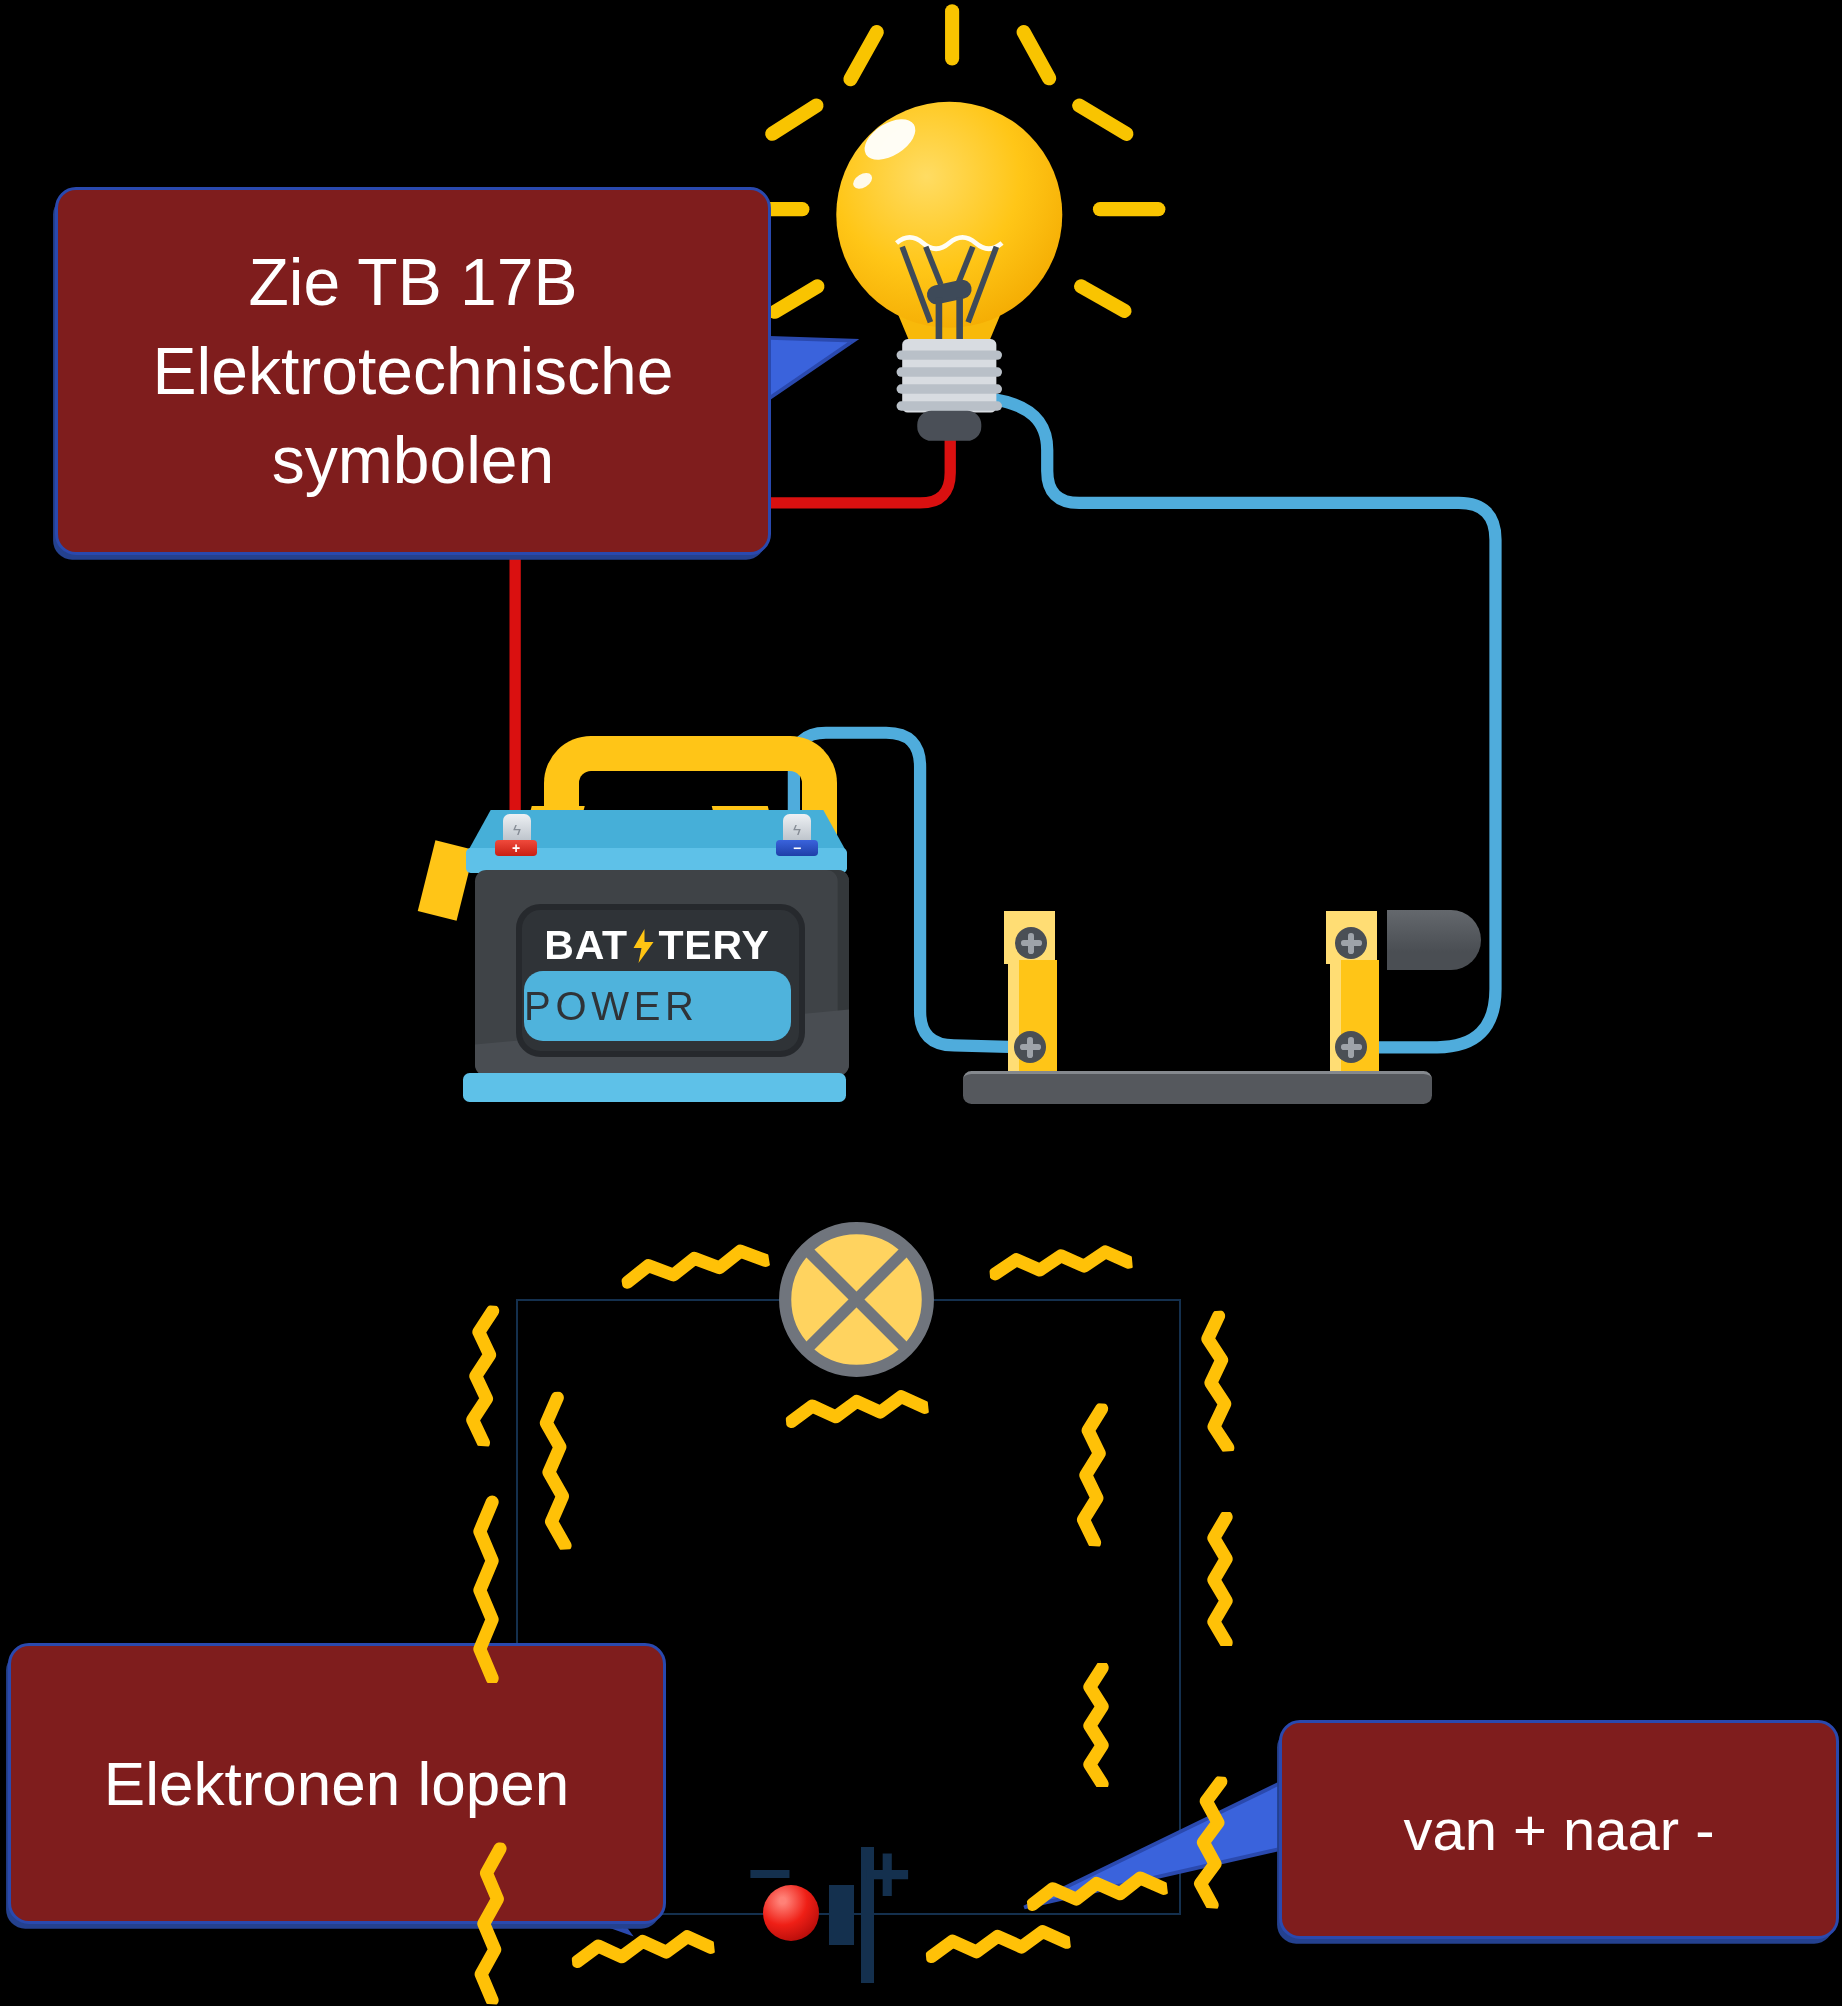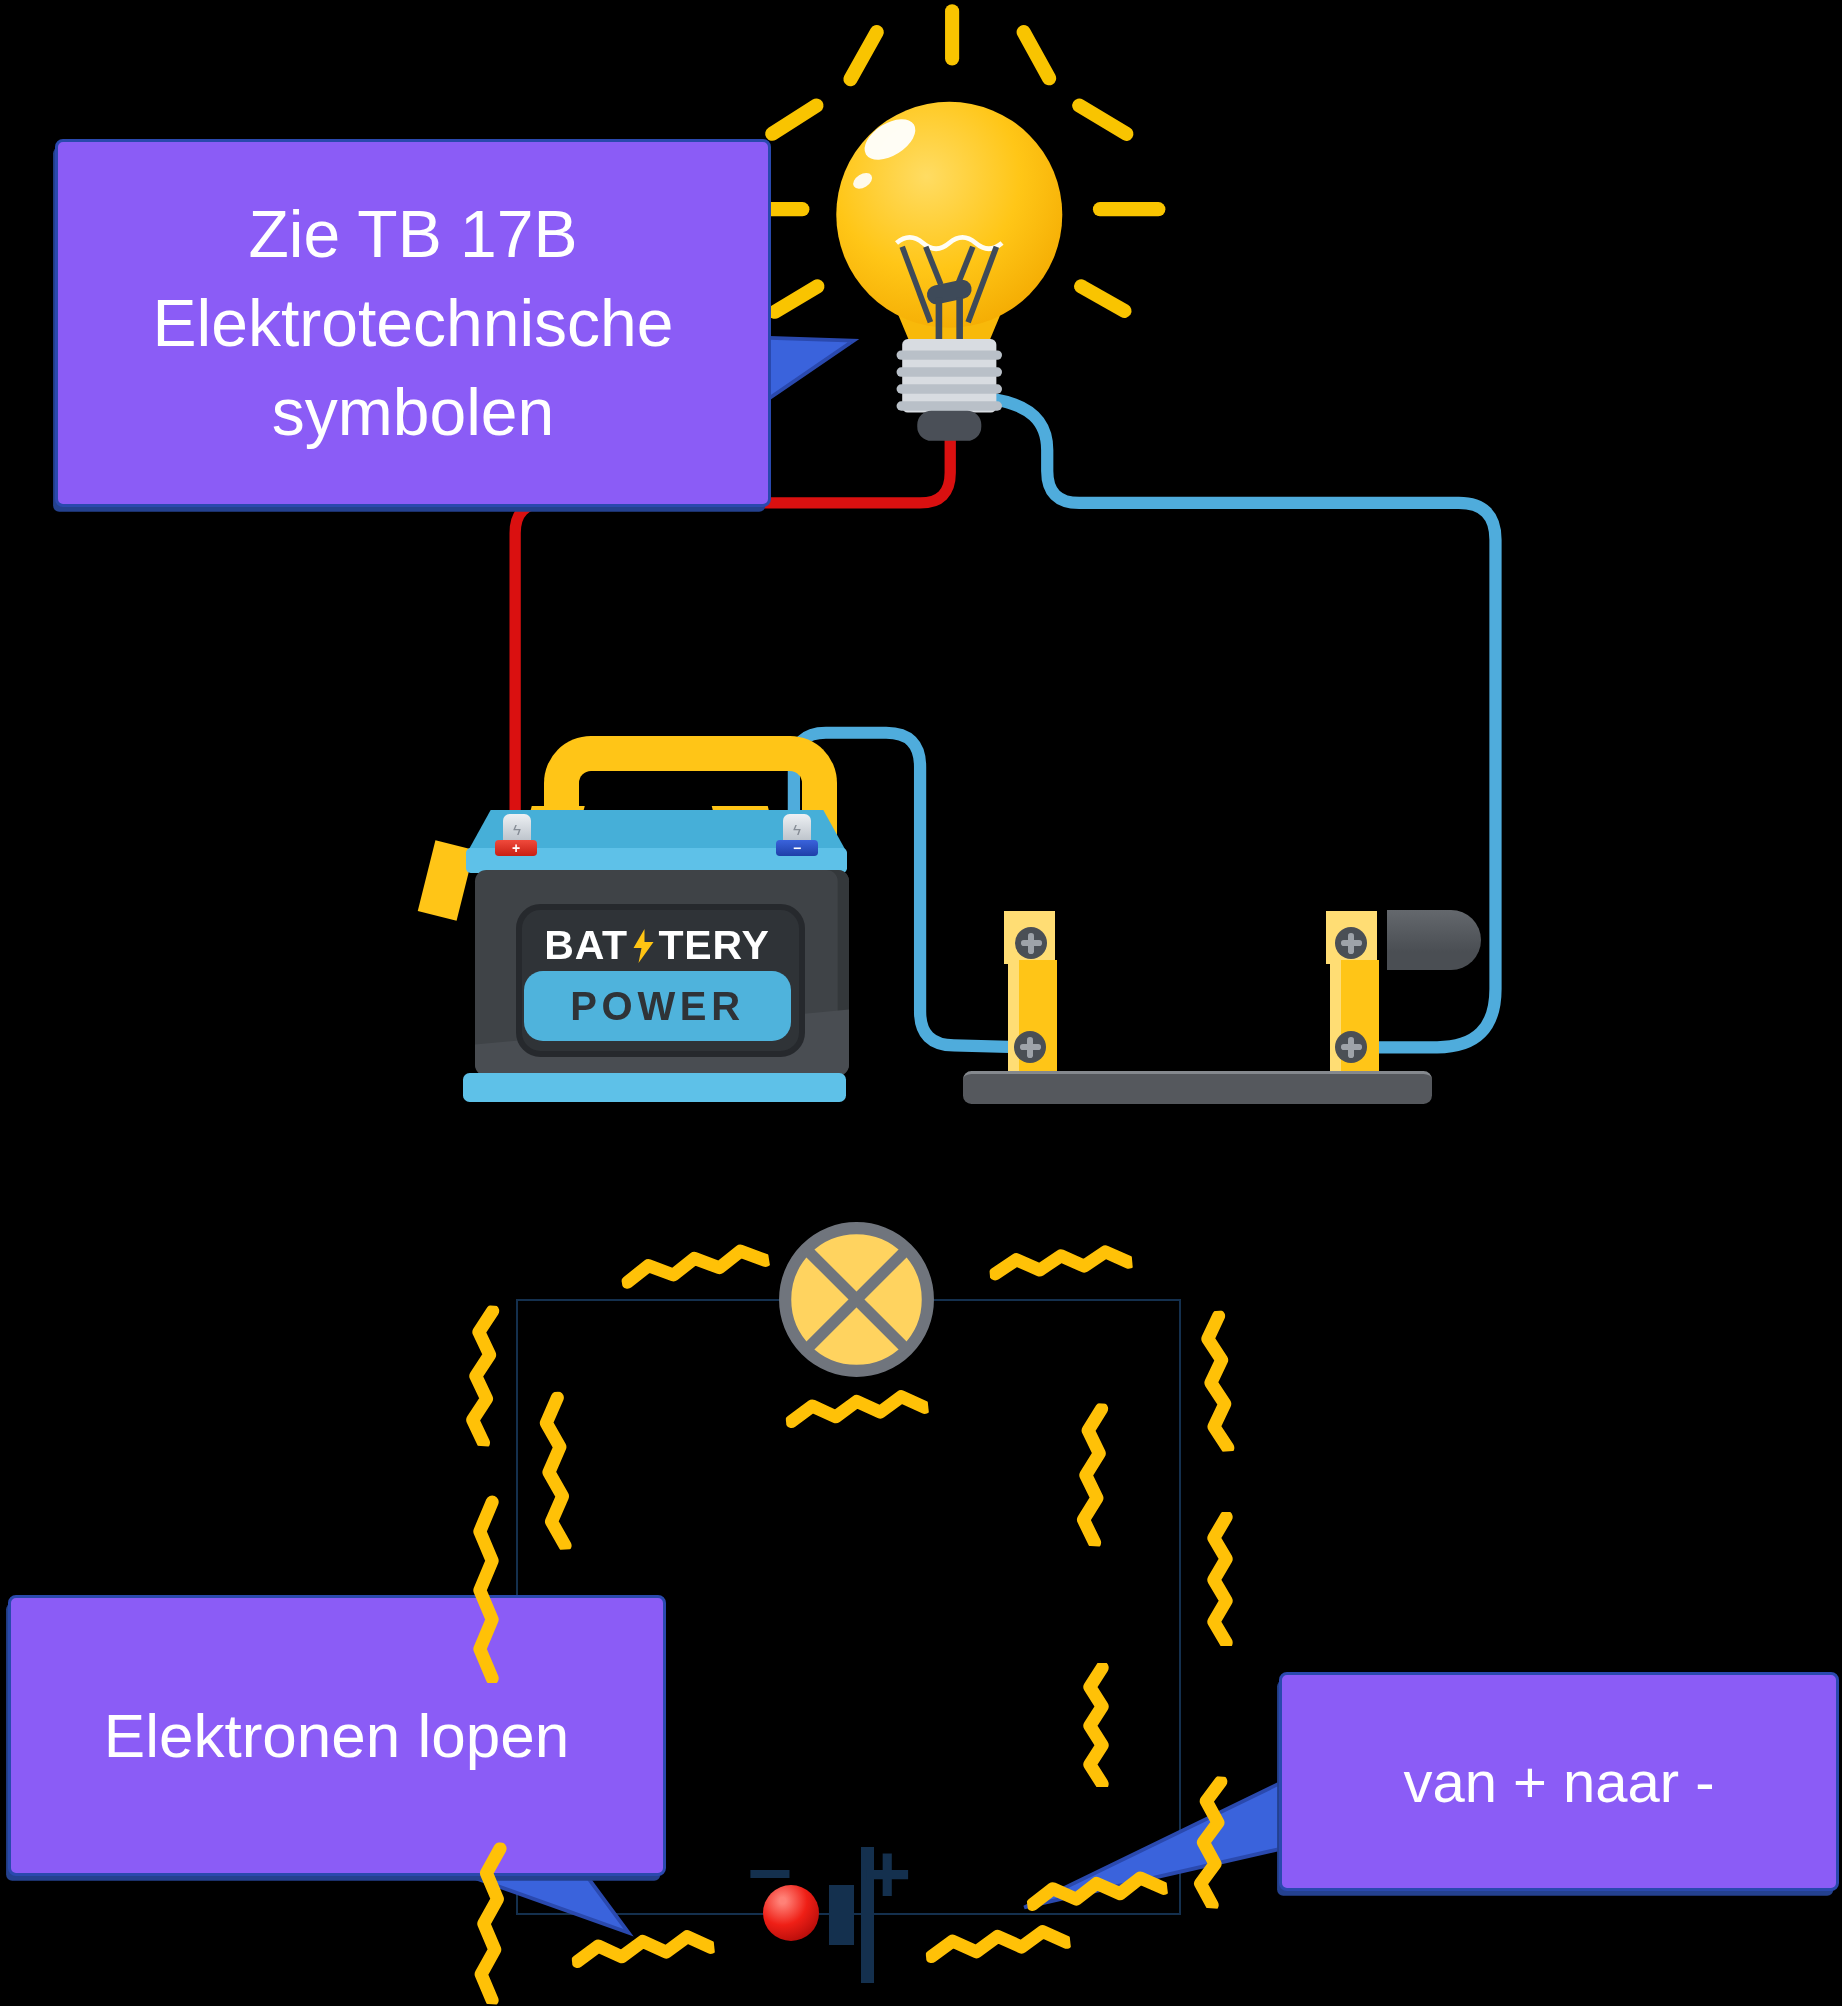--- a/index.html
+++ b/index.html
@@ -1,23 +1,23 @@
 <!DOCTYPE html>
 <html style="font-size:15px"><head>
 <meta charset="utf-8">
 <style>
   html,body{margin:0;padding:0;background:#000;}
   #scene{position:relative;width:1843px;height:2007px;background:#000;overflow:hidden;
          font-family:"Liberation Sans",sans-serif;}
   .abs{position:absolute;}
 
   
-  .bubble{position:absolute;background:#8b5cf6;border:3.8px solid #2A49AE;border-radius:8px;
+  .bubble{position:absolute;background:#7f1d1d;border:3.8px solid #2A49AE;border-radius:21px;
           box-shadow:-3.8px 6.6px 0 -1.9px #24418F;z-index:4;display:flex;flex-direction:column;
-          align-items:center;justify-content:center;text-align:center;color:#fff;}
+          align-items:center;justify-content:center;text-align:center;color:#fff;margin-top:48px;}
   .bubble .ln{display:block;white-space:nowrap;}
   #bubble-symbols{left:55px;top:139px;width:710px;height:362px;font-size:66px;line-height:89px;}
   #bubble-electrons{left:7.5px;top:1595px;width:652px;height:275px;font-size:62px;line-height:87px;align-items:center;}
   #bubble-current{left:1279px;top:1672px;width:554px;height:213px;font-size:58px;line-height:87px;}
   .tail{position:absolute;z-index:4;}
 
   
   .zz{position:absolute;z-index:2;}
   .zz.over{z-index:6;}
   .zz svg{display:block;width:100%;height:100%;}
@@ -54,21 +54,21 @@
   #term-neg-band{left:776px;top:840px;background:linear-gradient(#3A63DC,#1E3FA8);}
   #bat-body{left:475px;top:870px;width:374px;height:205px;background:#3F4347;border-radius:11.3px;
     box-shadow:inset -11.3px 0 0 #34383B;}
   #bat-sheen{left:475px;top:1006px;width:374px;height:70px;background:#494D52;
     clip-path:polygon(0 55%,100% 5%,100% 100%,0 100%);border-radius:0 0 11.3px 11.3px;}
   #bat-panel{left:516px;top:904px;width:277px;height:141px;background:#2F3337;border:6.6px solid #26292D;
     border-radius:24.5px;}
   #bat-brand{left:525px;top:921px;width:264px;height:49px;display:flex;align-items:center;justify-content:center;
     gap:4.7px;color:#fff;font-weight:800;font-size:41px;letter-spacing:0.9px;}
   #bat-power-band{left:524px;top:971px;width:267px;height:70px;background:#4FB3DC;border-radius:19px;
-    display:flex;align-items:center;justify-content:center;color:#2F3337;font-weight:700;font-size:40px;
+    display:flex;align-items:center;justify-content:flex-start;color:#2F3337;font-weight:400;font-size:40px;
     letter-spacing:4.7px;}
   #bat-base{left:463px;top:1073px;width:383px;height:29px;background:#5EC1E8;border-radius:6.6px;}
 
   
   .sw{z-index:3;}
   #sw-bar{left:982px;top:911px;width:409px;height:51px;border-radius:5.6px;
     background:linear-gradient(#FFD želez04F,#FFC517 45%,#F2B60B);}
   .sw-plate{width:51px;height:53px;background:#FFDD74;}
   #sw-plate-l{left:1004px;top:911px;}
   #sw-plate-r{left:1326px;top:911px;}

